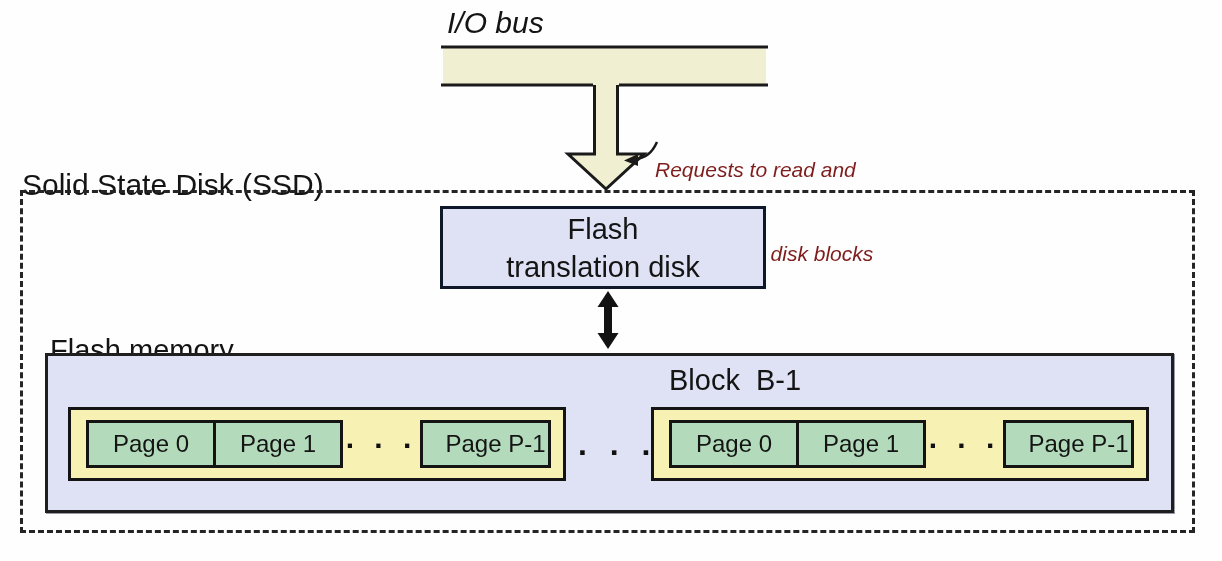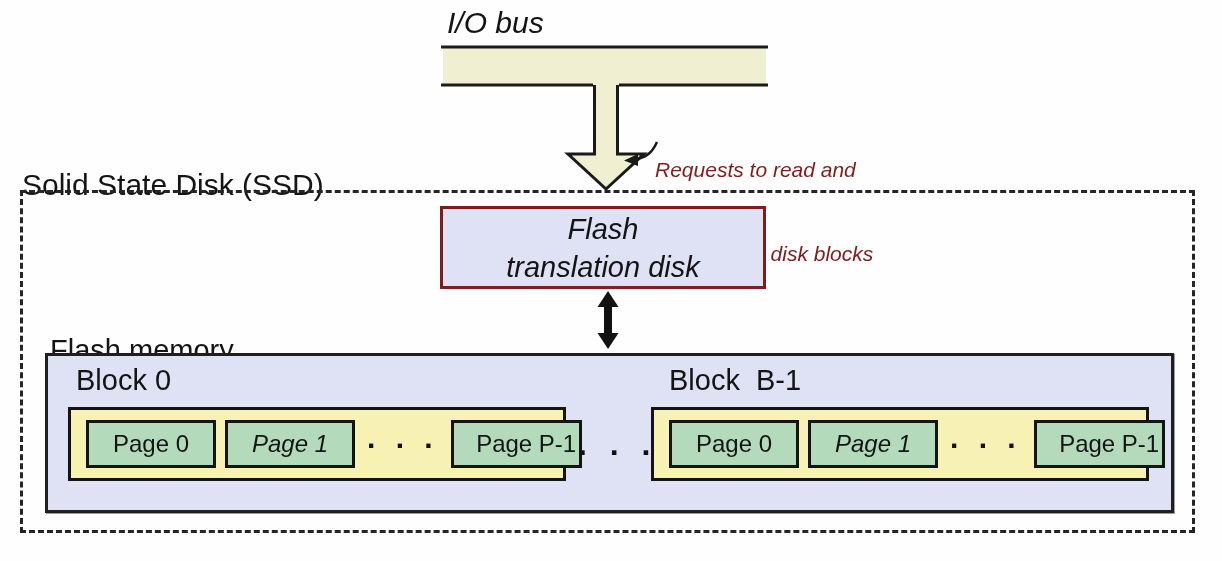--- a/index.html
+++ b/index.html
@@ -12,41 +12,41 @@
   svg{display:block;}
   .label-lg{font-size:30px;line-height:34px;white-space:pre;}
   .label-md{font-size:29px;line-height:33px;white-space:pre;}
   .annotation{font-size:21px;line-height:28px;font-style:italic;color:#7f1d1d;white-space:pre;}
   .ssd-dashed{
     left:20px;top:190px;width:1175px;height:343px;
     border:3px dashed #252525;box-sizing:border-box;
   }
   .ftl-box{
     left:440px;top:206px;width:326px;height:83px;box-sizing:border-box;
-    background:#dfe2f4;border:3px solid #7f1d1d;
+    background:#dfe2f4;border:3px solid #0f172a;
     display:flex;flex-direction:column;align-items:center;justify-content:center;
-    font-size:29px;line-height:38px;font-style:italic;
+    font-size:29px;line-height:38px;
   }
   .flash-box{
     left:45px;top:353px;width:1129px;height:160px;box-sizing:border-box;
     background:#dfe2f4;border:3px solid #1f1f1f;
     box-shadow:1px 1px 0 #9a9aa6;
   }
   .block-container{
     top:407px;width:498px;height:74px;box-sizing:border-box;
     background:#f7f2b4;border:3px solid #141414;
-    display:flex;align-items:center;padding:0 12px 0 15px;gap:12px;
+    display:flex;align-items:center;padding:0 12px 0 15px;
   }
   .page-box{
     width:130px;height:48px;box-sizing:border-box;flex:none;
     background:#b2dabb;border:3px solid #141414;
     display:flex;align-items:center;justify-content:center;
     font-size:24px;white-space:pre;
   }
-  .page-box.joined{margin-left:-3px;font-style:italic;}
+  .page-box.joined{margin-left:-3px;}
   .page-box.last{width:131px;padding-left:20px;}
   .dots{
     flex:1;text-align:center;font-weight:bold;font-size:30px;
     letter-spacing:6px;position:relative;top:-6px;color:#101010;white-space:pre;
   }
   .dots-between{
     left:578px;top:426px;width:76px;text-align:center;
     font-weight:bold;font-size:32px;letter-spacing:7px;color:#101010;white-space:pre;
   }
 </style>
@@ -93,21 +93,20 @@
   <div class="abs ssd-dashed"></div>
 
   <div class="abs ftl-box">
     <div>Flash</div>
     <div>translation disk</div>
   </div>
 
   <div class="abs label-md" style="left:50px;top:334px;">Flash memory</div>
   <div class="abs flash-box"></div>
 
-  <div class="abs label-md" style="left:76px;top:364px;">Block 0</div>
   <div class="abs block-container" style="left:68px;">
     <div class="page-box">Page 0</div>
     <div class="page-box joined">Page 1</div>
     <div class="dots">. . .</div>
     <div class="page-box last">Page P-1</div>
   </div>
 
   <div class="abs dots-between">. . .</div>
 
   <div class="abs label-md" style="left:657px;top:364px;margin-left:12px;">Block  B-1</div>

